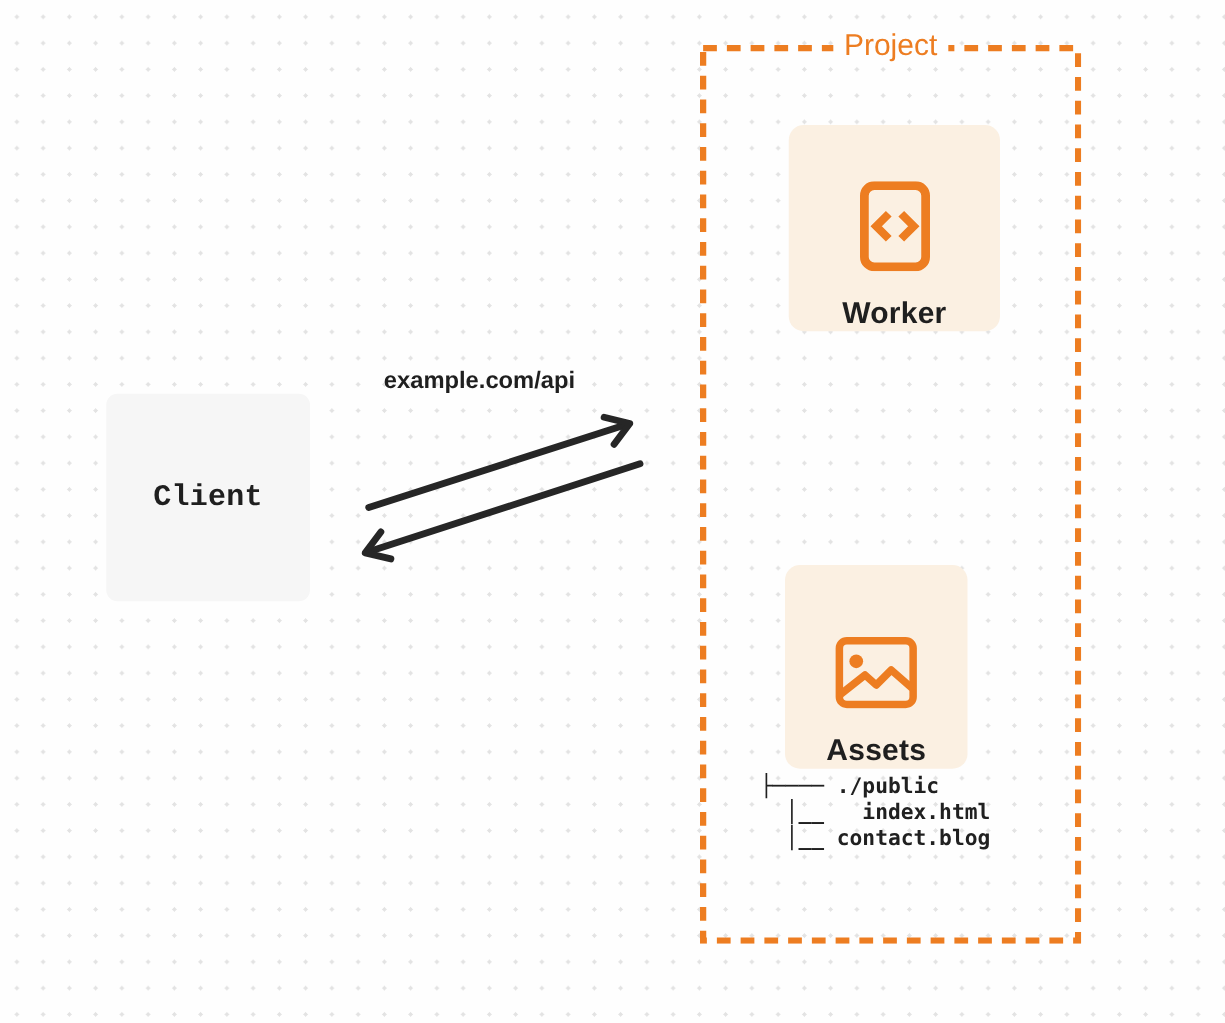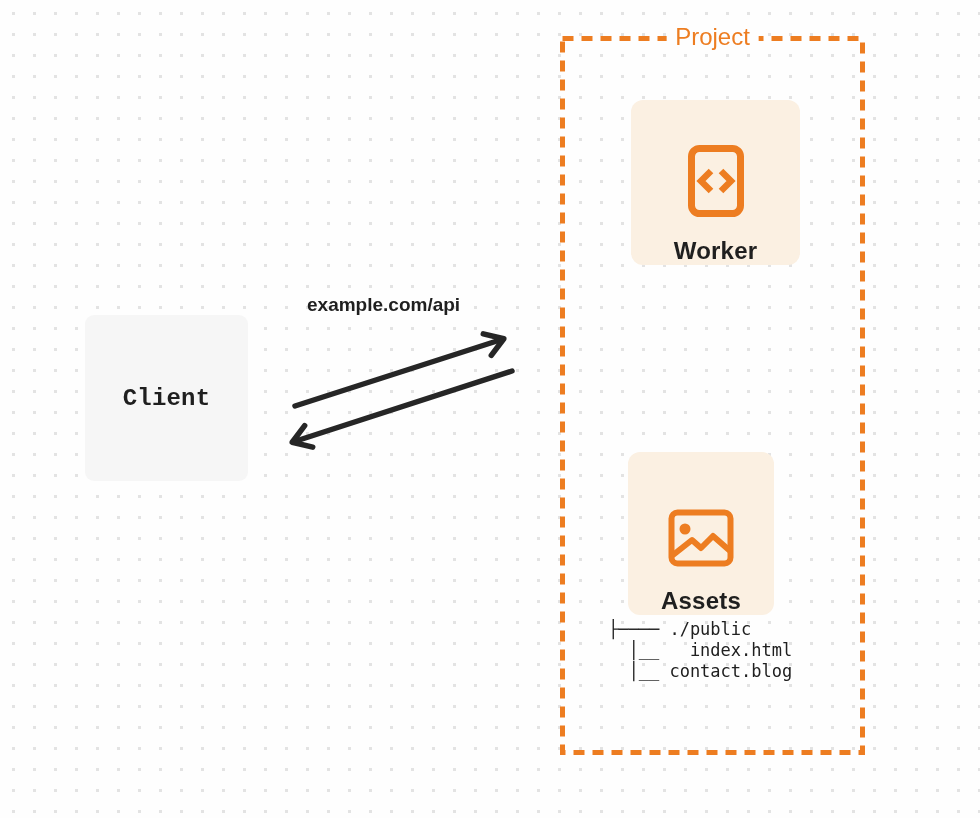--- a/index.html
+++ b/index.html
@@ -82,21 +82,21 @@
   .subnode.assets { left: 68px; top: 416px; width: 146px; height: 163px; }
   .icon { display: block; }
 
   
   .filetree {
     position: absolute;
     left: 48px; top: 583px;
     font-family: "DejaVu Sans Mono", "Liberation Mono", monospace;
     font-size: 17px;
     line-height: 21px;
-    font-weight: normal;
+    font-weight: bold;
     color: #202020;
   }
   .filetree div { white-space: pre; }
 </style>
 </head>
 <body>
 
 <div class="canvas">
 
   <div class="client-node">

